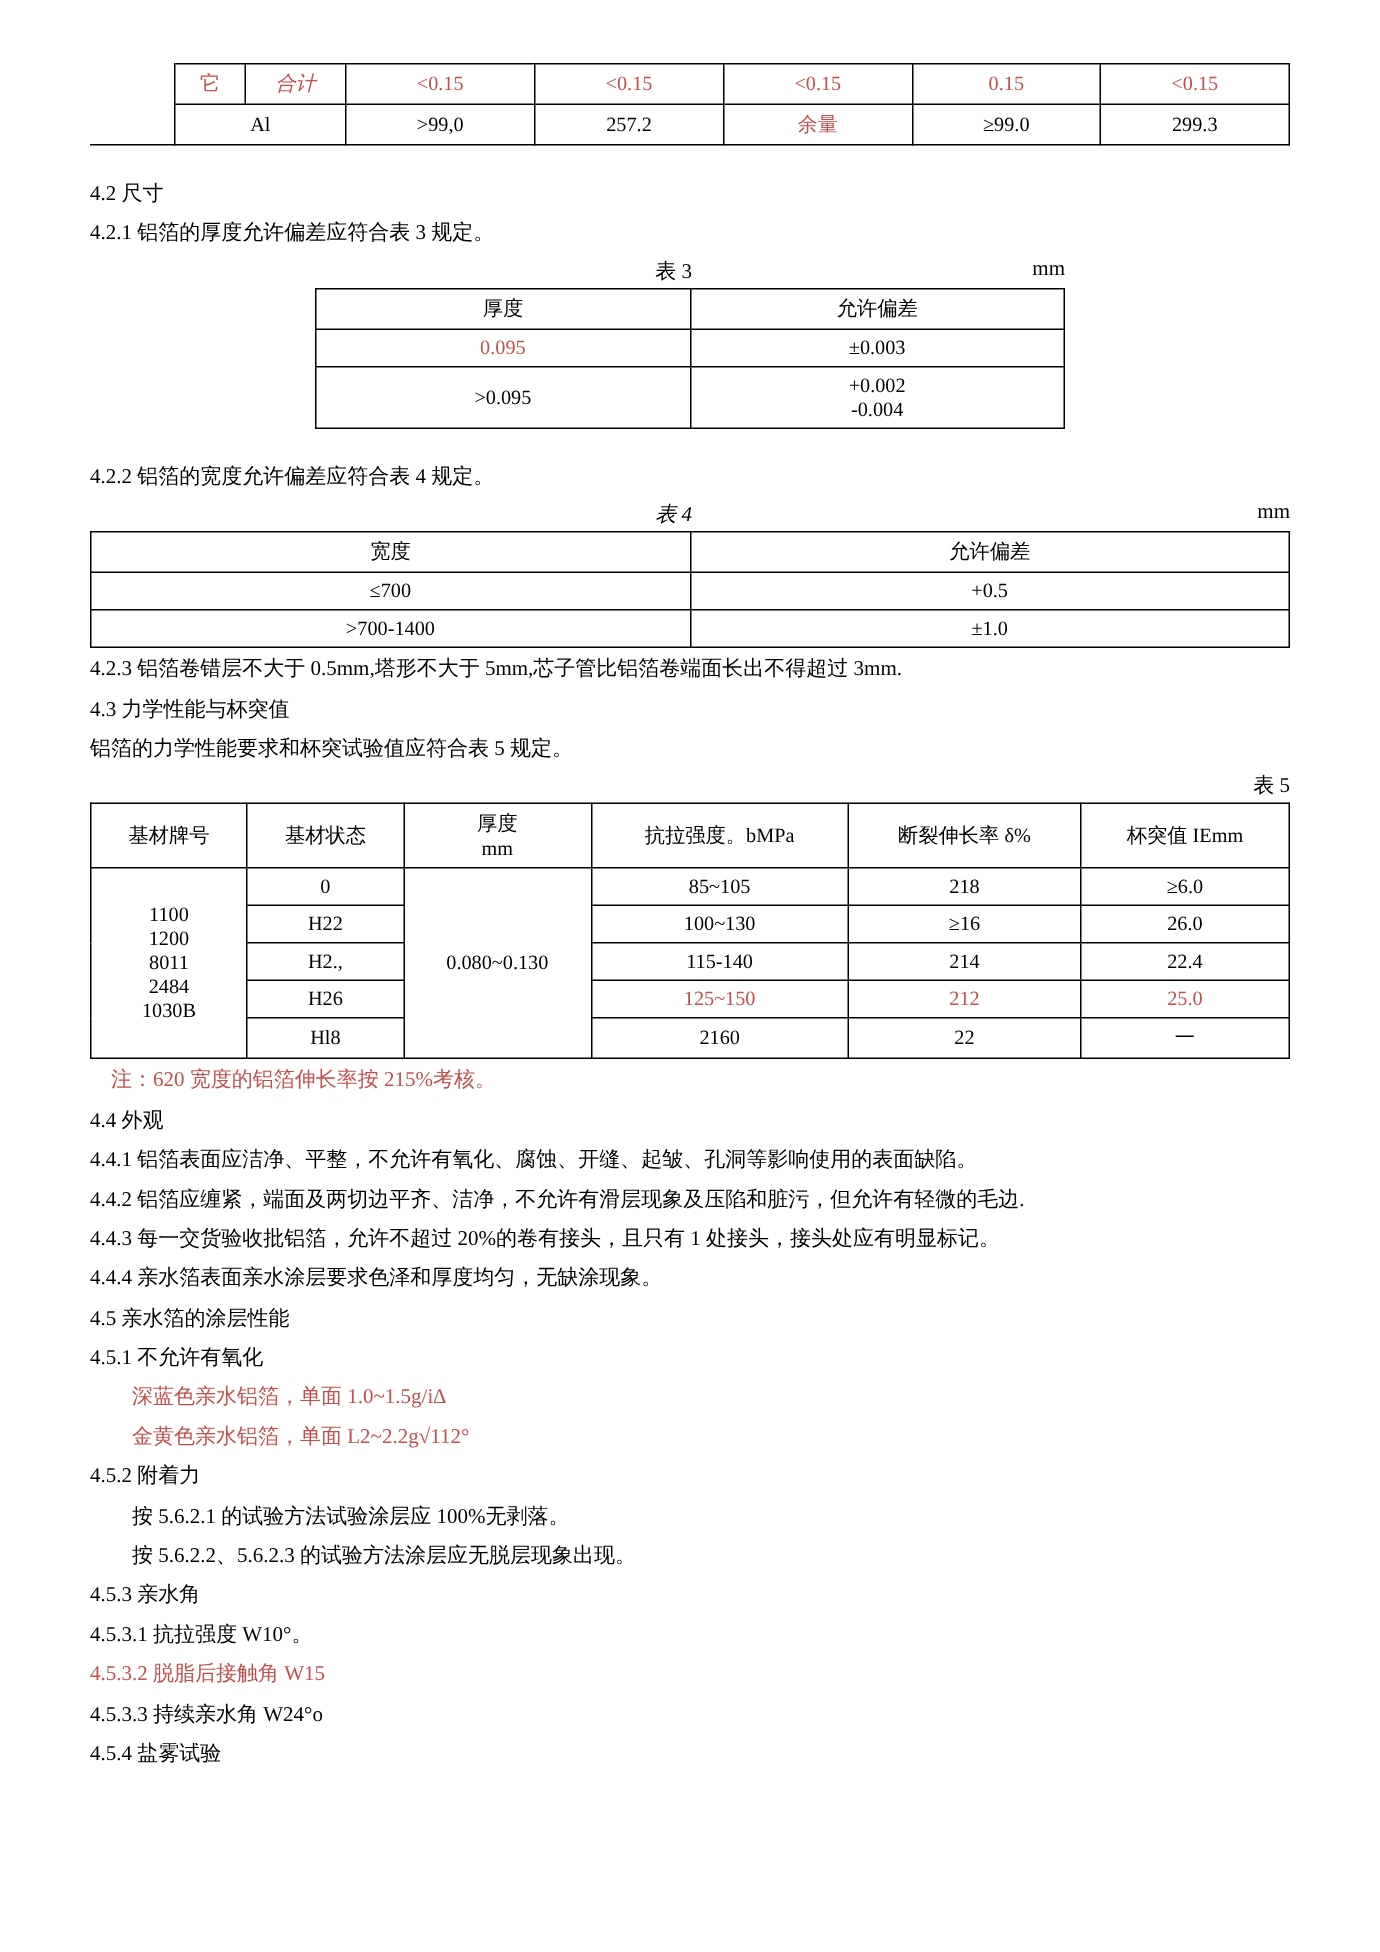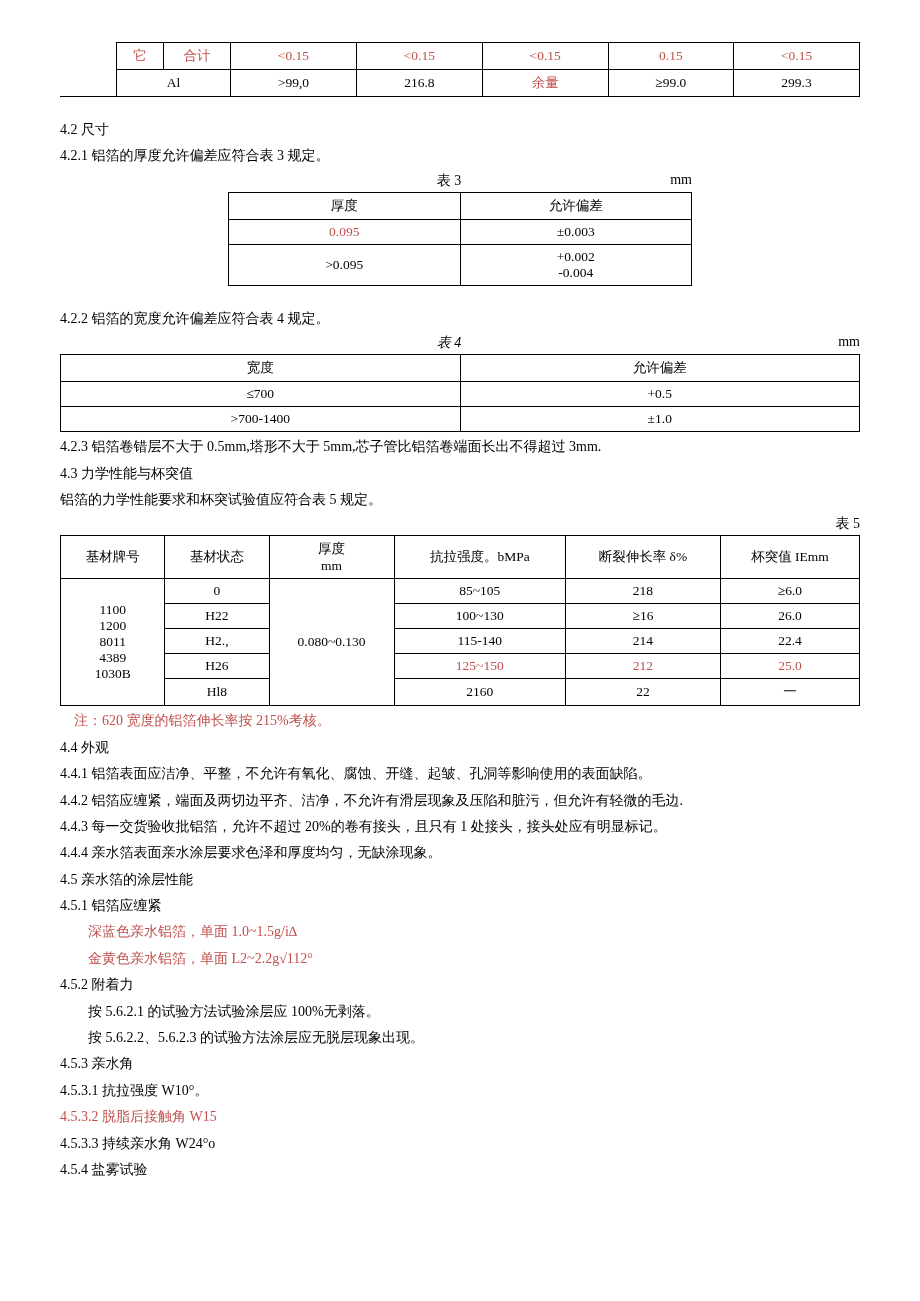--- a/index.html
+++ b/index.html
@@ -22,43 +22,43 @@
 <body>
 
 
 
 
 <table style="width:100%;">
 <tbody>
       <tr>
  <td rowspan="2" style="width:40px;border-top:none;border-left:none;"></td>
  <td class="red" style="width:30px;">它</td>
- <td class="red" style="width:50px;">合计</td>
+ <td class="red" style="width:50px;font-style:italic;">合计</td>
  <td class="red">&lt;0.15</td>
  <td class="red">&lt;0.15</td>
  <td class="red">&lt;0.15</td>
  <td class="red">0.15</td>
  <td class="red">&lt;0.15</td>
 </tr>
 <tr>
  <td colspan="2">Al</td>
  <td>&gt;99,0</td>
- <td>216.8</td>
+ <td>257.2</td>
  <td class="red">余量</td>
  <td>≥99.0</td>
  <td>299.3</td>
 </tr>
 </tbody>
   </table>
 
 <br>
 <p>4.2 尺寸</p>
 <p>4.2.1 铝箔的厚度允许偏差应符合表 3 规定。</p>
 
-<div style="width:464px;margin:0 auto;">
+<div style="width:500px;margin:0 auto;">
 <div class="table-header">
  <span style="flex:1;text-align:center;">表 3</span>
  <span>mm</span>
 </div>
 <table style="width:100%;">
  <tbody>
         <tr>
           <th style="width:50%;">厚度</th>
           <th>允许偏差</th>
         </tr>
@@ -115,21 +115,21 @@
         </th>
  <th>抗拉强度。bMPa</th>
  <th>断裂伸长率 δ%</th>
  <th>杯突值 IEmm</th>
 </tr>
 <tr>
  <td rowspan="5" id="models-cell">
           <div>1100</div>
           <div>1200</div>
           <div>8011</div>
-          <div>4389</div>
+          <div>2484</div>
           <div>1030B</div>
         </td>
  <td>0</td>
  <td rowspan="5">0.080~0.130</td>
  <td>85~105</td>
  <td>218</td>
  <td>≥6.0</td>
 </tr>
 <tr>
  <td><span>H22</span></td>
@@ -160,21 +160,21 @@
 
 <p class="red" style="margin-left:1em;font-family:Liberation Serif, serif;">注：620 宽度的铝箔伸长率按 215%考核。</p>
 
 <p>4.4 外观</p>
 <p>4.4.1 铝箔表面应洁净、平整，不允许有氧化、腐蚀、开缝、起皱、孔洞等影响使用的表面缺陷。</p>
 <p>4.4.2 铝箔应缠紧，端面及两切边平齐、洁净，不允许有滑层现象及压陷和脏污，但允许有轻微的毛边.</p>
 <p>4.4.3 每一交货验收批铝箔，允许不超过 20%的卷有接头，且只有 1 处接头，接头处应有明显标记。</p>
 <p>4.4.4 亲水箔表面亲水涂层要求色泽和厚度均匀，无缺涂现象。</p>
 
 <p>4.5 亲水箔的涂层性能</p>
-<p>4.5.1 铝箔应缠紧</p>
+<p>4.5.1 不允许有氧化</p>
 <p class="red indent1">深蓝色亲水铝箔，单面 1.0~1.5g/i∆</p>
 <p class="red indent1">金黄色亲水铝箔，单面 L2~2.2g√112°</p>
 <p>4.5.2 附着力</p>
 <p class="indent1">按 5.6.2.1 的试验方法试验涂层应 100%无剥落。</p>
 <p class="indent1">按 5.6.2.2、5.6.2.3 的试验方法涂层应无脱层现象出现。</p>
 <p>4.5.3 亲水角</p>
 <p>4.5.3.1 抗拉强度 W10°。</p>
 <p class="red">4.5.3.2 脱脂后接触角 W15</p>
 <p>4.5.3.3 持续亲水角 W24°o</p>
 <p>4.5.4 盐雾试验</p>

